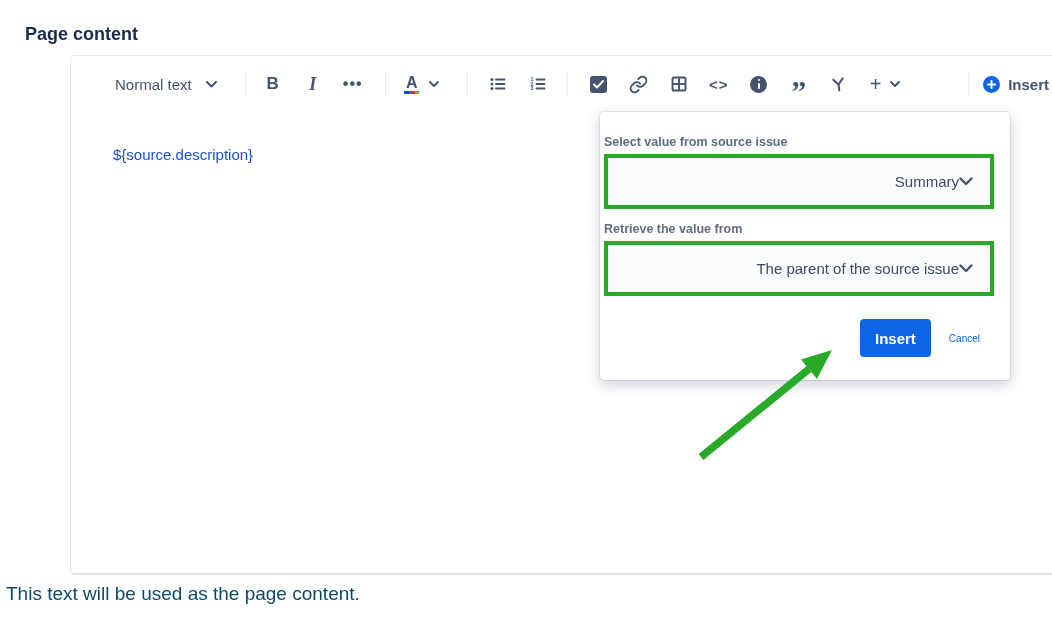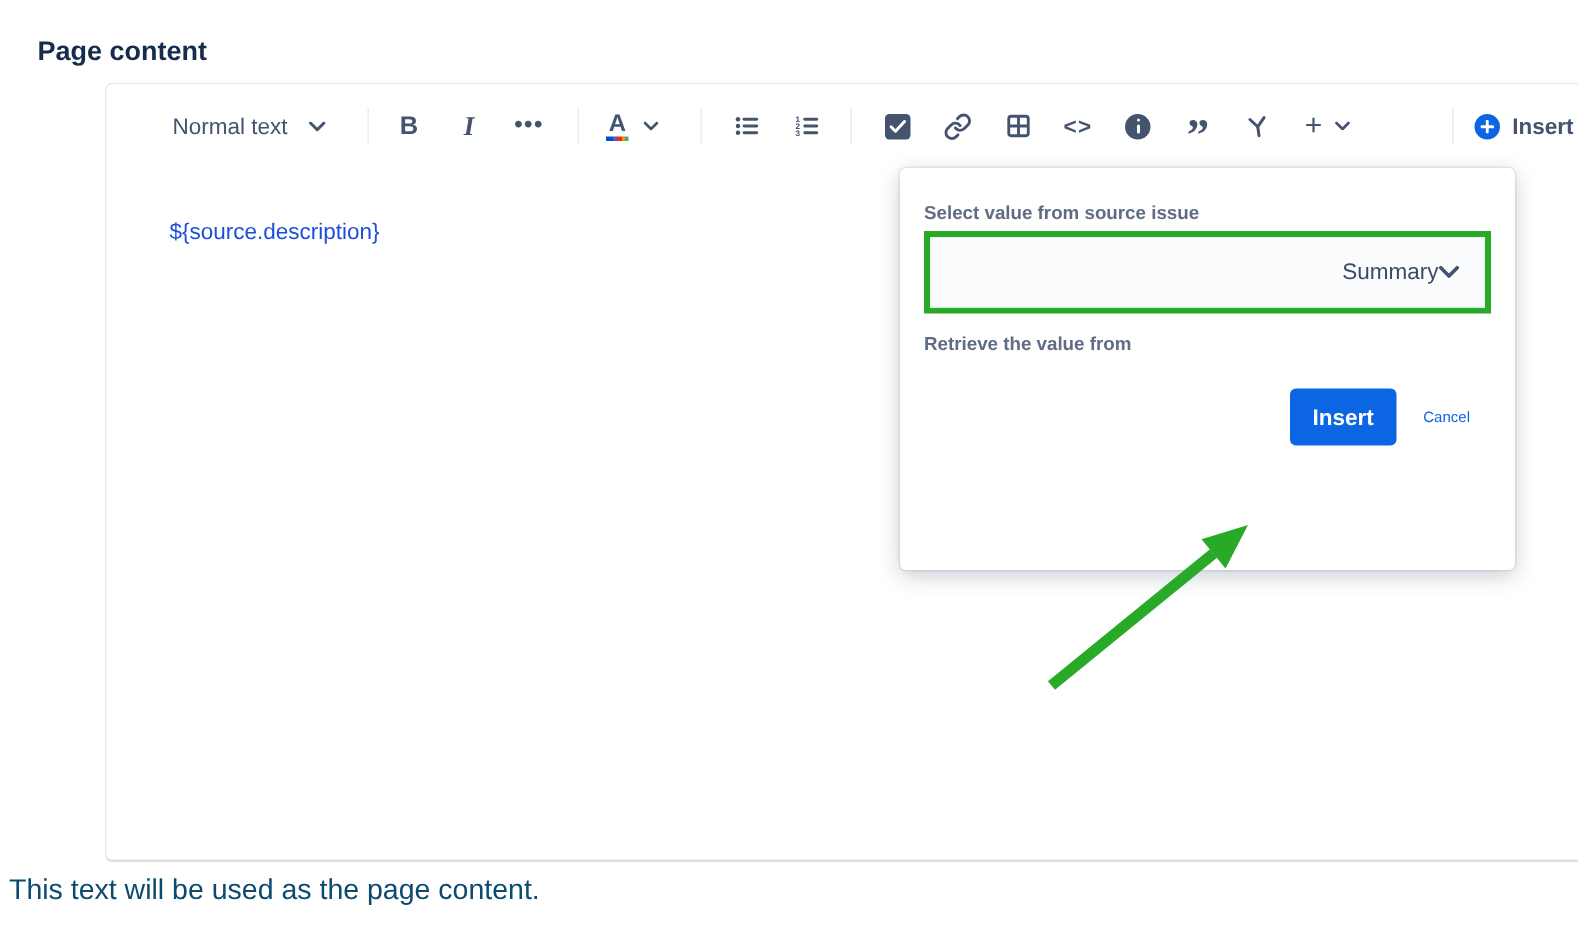--- a/index.html
+++ b/index.html
@@ -49,21 +49,21 @@
 
   
   .editor-content { padding:34px 20px 0 42px; font-size:15px; color:#1d4ed8;
     height:430px; cursor:text; }
 
   .help-text { position:absolute; left:6px; top:583px; font-size:19px;
     color:#0c4a6e; }
 
   
   .popup { position:absolute; left:600px; top:112px; width:410px; height:268px;
-    background:#fff; border-radius:4px; z-index:20; padding:23px 16px 0 16px;
+    background:#fff; border-radius:4px; z-index:20; padding:23px 16px 0 4px;
     box-shadow:0 0 0 1px rgba(9,30,66,.08), 0 4px 14px rgba(9,30,66,.22); }
   .field-label { font-size:12.5px; font-weight:700; color:#5E6C84;
     margin-bottom:5px; }
   .green-wrap { border:4px solid #28AA28; margin-bottom:13px; }
   .dropdown { height:47px; background:#FAFBFC; border:1px solid #F0F1F4;
     display:flex; align-items:center; justify-content:flex-end;
     padding:0 16px; cursor:pointer; }
   .dropdown .value { font-size:15px; color:#3B4A66; }
   .popup-actions { display:flex; justify-content:flex-end; align-items:center;
     gap:18px; margin-top:23px; padding-right:14px; }
@@ -224,20 +224,30 @@
       <span class="value">Summary</span>
       <span>
         <svg width="14" height="9" viewBox="0 0 14 9">
             <polyline points="1.5,1.5 7,7 12.5,1.5" fill="none" stroke="#44546F" stroke-width="2.4" stroke-linecap="round" stroke-linejoin="round"></polyline>
           </svg>
       </span>
     </div>
   </div>
 
   <div class="field-label">Retrieve the value from</div>
+  <div class="green-wrap">
+    <div class="dropdown">
+      <span class="value">The parent of the source issue</span>
+      <span>
+        <svg width="14" height="9" viewBox="0 0 14 9">
+            <polyline points="1.5,1.5 7,7 12.5,1.5" fill="none" stroke="#44546F" stroke-width="2.4" stroke-linecap="round" stroke-linejoin="round"></polyline>
+          </svg>
+      </span>
+    </div>
+  </div>
 
   <div class="popup-actions">
     <button class="btn-primary">Insert</button>
     <button class="btn-link">Cancel</button>
   </div>
 </div>
 
 <div class="help-text">This text will be used as the page content.</div>
 
 <svg class="arrow-overlay" viewBox="0 0 1052 625">

